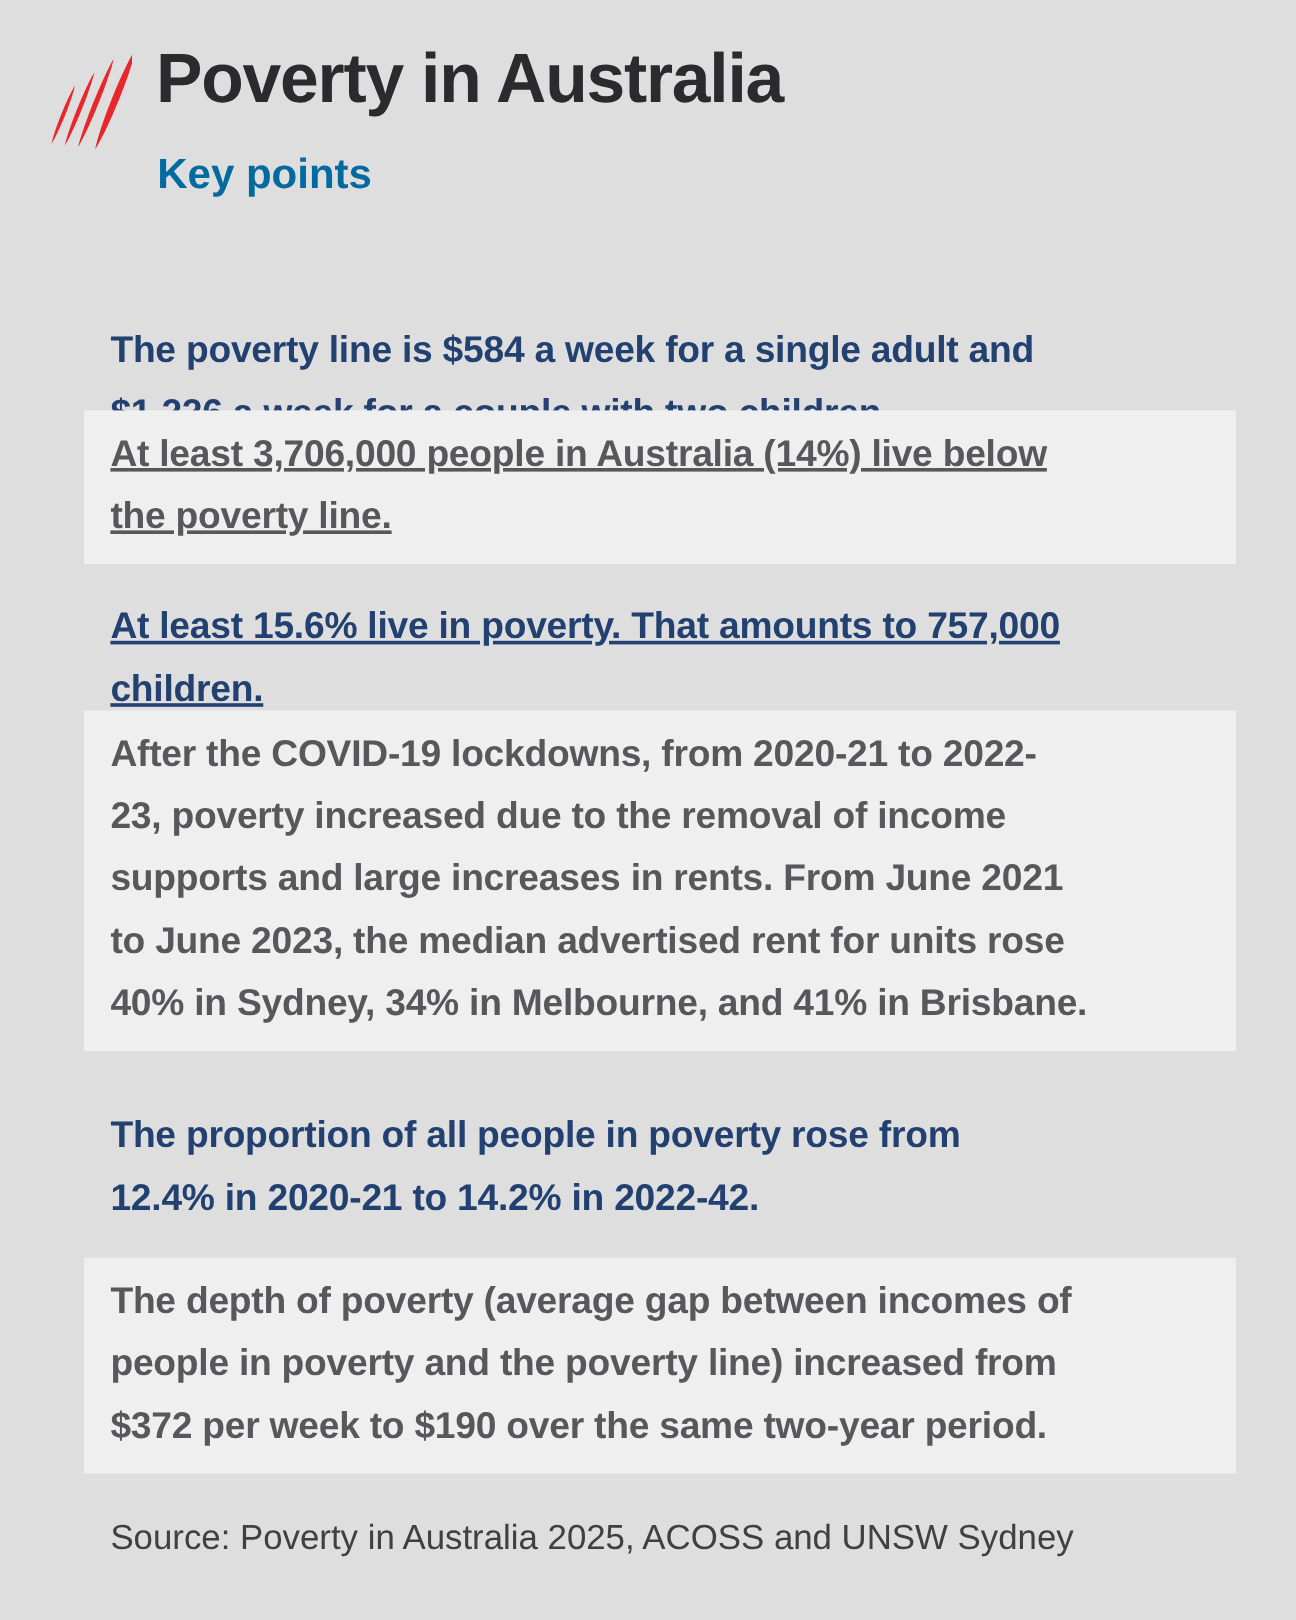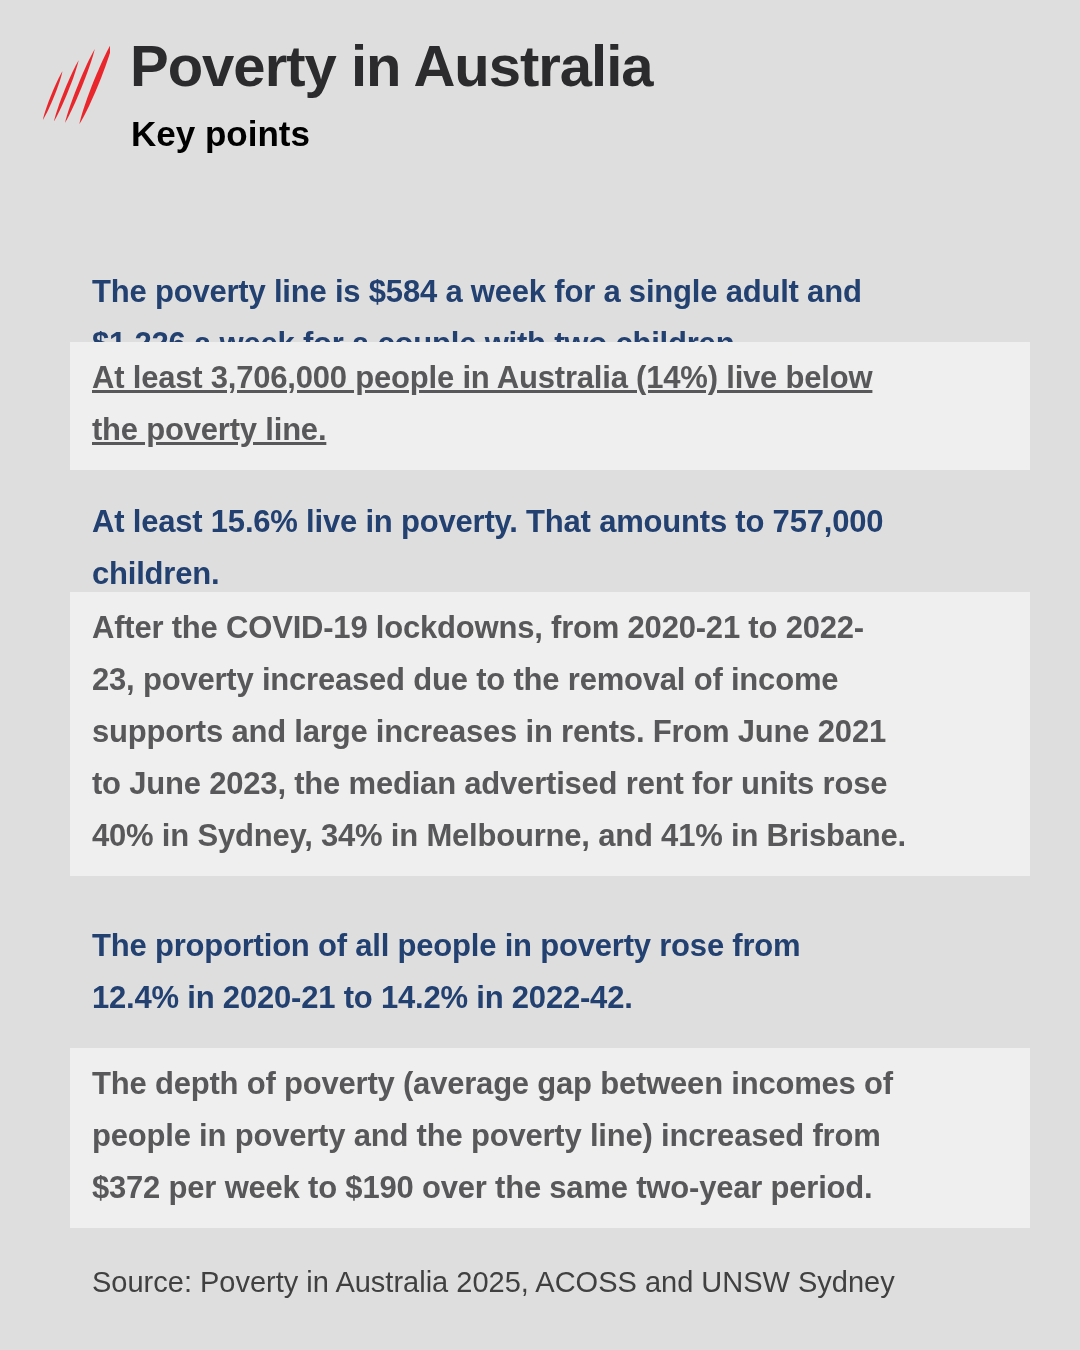--- a/index.html
+++ b/index.html
@@ -28,25 +28,25 @@
     font-size: 58px;
     line-height: 64px;
     font-weight: bold;
     color: #2b2b2d;
     letter-spacing: -1px;
     text-align: right;
   }
   .subtitle {
     position: absolute;
     left: 131px;
-    top: 112px;
+    top: 124px;
     font-size: 35px;
     line-height: 44px;
     font-weight: bold;
-    color: #000000;
+    color: #0369a1;
   }
   .block {
     position: absolute;
     font-weight: bold;
     font-size: 31px;
     line-height: 52px;
     white-space: pre-line;
     letter-spacing: -0.2px;
   }
   .block.blue {
@@ -57,21 +57,21 @@
   .block.panel {
     left: 70px;
     width: 960px;
     box-sizing: border-box;
     padding: 10px 22px 14px 22px;
     background: #f0efef;
     color: #58585a;
   }
   #block1 { top: 222px; margin-top: 44px; }
   #block2 { top: 342px; text-decoration: underline; }
-  #block3 { top: 496px; }
+  #block3 { top: 496px; text-decoration: underline; }
   #block4 { top: 592px; }
   #block5 { top: 920px; }
   #block6 { top: 1048px; }
   .source {
     position: absolute;
     left: 92px;
     top: 1262px;
     font-size: 29px;
     line-height: 40px;
     font-weight: normal;

